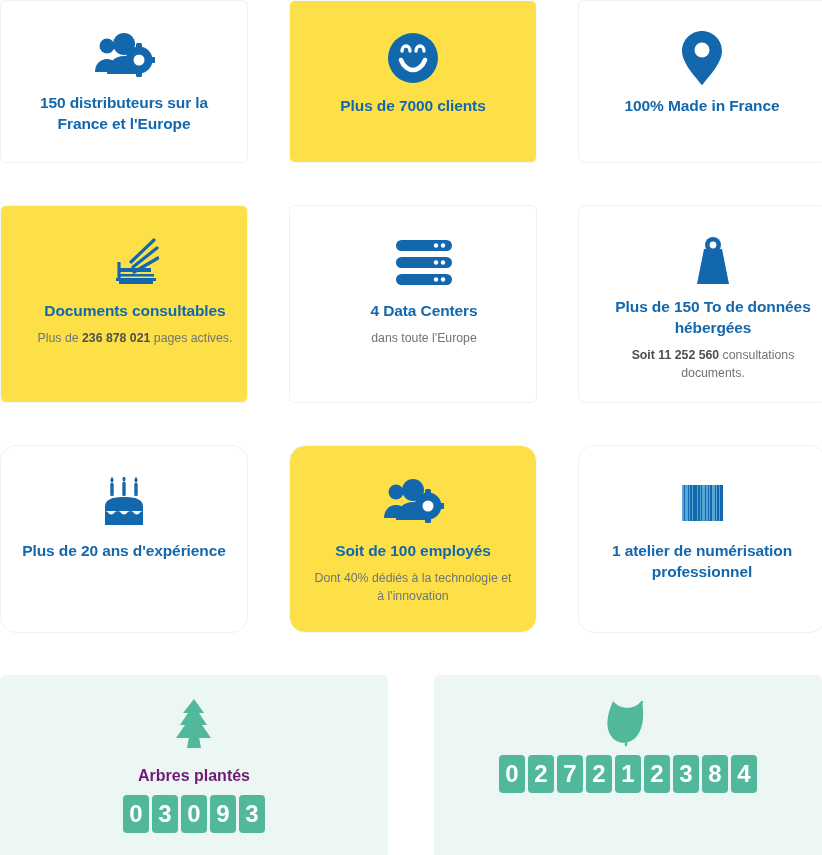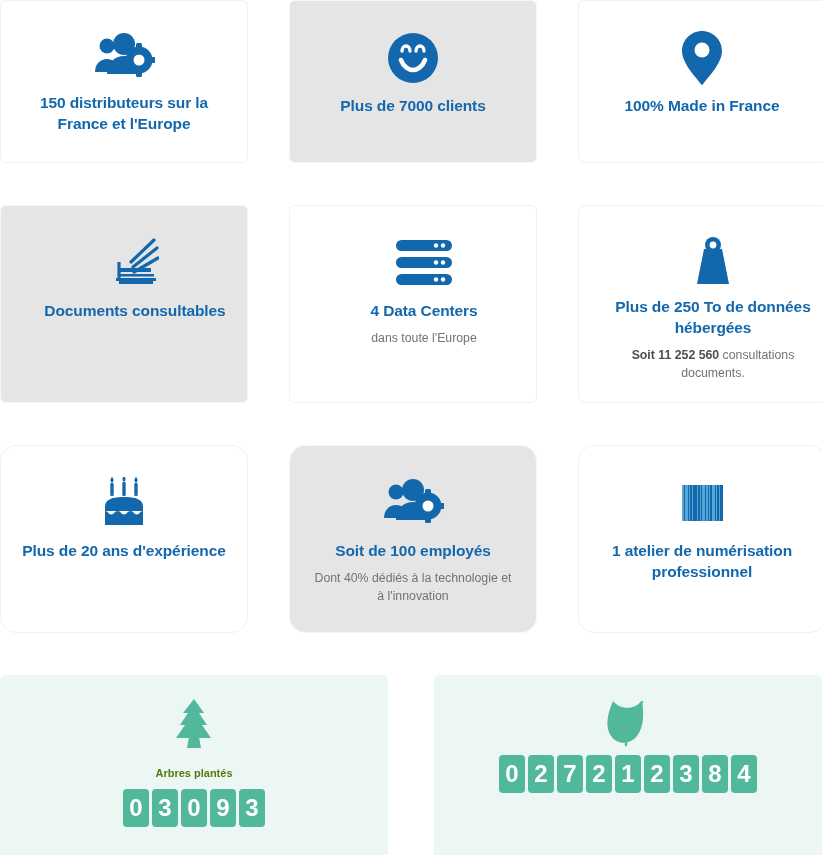--- a/index.html
+++ b/index.html
@@ -26,21 +26,21 @@
     border-radius: 6px;
     background: #ffffff;
     border: 1px solid #eef1f5;
     padding: 26px 14px 20px 14px;
     display: flex;
     flex-direction: column;
     align-items: center;
     text-align: center;
   }
   .stat-card.tinted {
-    background: #e5e5e5;
+    background: #fde047;
     border-color: #f3f7fb;
   }
 
   .row1 .stat-card { height: 163px; }
   .row2 .stat-card { height: 198px; padding-left: 36px; }
   .row3 .stat-card { height: 188px; border-radius: 16px; }
 
   .stat-icon {
     height: 62px;
     display: flex;
@@ -79,23 +79,23 @@
     background: #ecf6f2;
     border-radius: 6px;
     height: 196px;
     display: flex;
     flex-direction: column;
     align-items: center;
     padding-top: 22px;
   }
   .eco-icon { height: 58px; display: flex; align-items: center; justify-content: center; }
   .eco-title {
-    color: #4d7c0f;
+    color: #701a75;
     font-weight: bold;
-    font-size: 11px;
+    font-size: 16px;
     margin-top: 12px;
     margin-bottom: 10px;
     text-align: center;
   }
   .counter { display: flex; gap: 3px; }
   .counter .digit {
     width: 26px;
     height: 38px;
     background: #52b89c;
     border-radius: 4px;
@@ -169,20 +169,21 @@
           <line x1="23" y1="34" x2="47" y2="20"></line>
         </g>
         <rect x="9" y="30" width="31" height="4" fill="#1368ad"></rect>
         <path d="M7 36h36v2.5H7z" fill="#1368ad"></path>
         <path d="M5 40h40v3H5z" fill="#1368ad"></path>
         <path d="M8 24v18" stroke="#1368ad" stroke-width="3.2" fill="none"></path>
         <path d="M8 44.5h34" stroke="#1368ad" stroke-width="3.2" fill="none"></path>
       </svg>
         </div>
         <div class="stat-title">Documents consultables</div>
+        <div class="stat-sub"><span>Plus de </span><b>236 878 021</b><span> pages actives.</span></div>
       </div>
       <div class="stat-card">
         <div class="stat-icon">
           <svg width="56" height="46" viewBox="0 0 56 46">
         <rect x="0" y="0" width="56" height="11" rx="5.5" fill="#1368ad"></rect>
         <rect x="0" y="17" width="56" height="11" rx="5.5" fill="#1368ad"></rect>
         <rect x="0" y="34" width="56" height="11" rx="5.5" fill="#1368ad"></rect>
         <g fill="#fff">
           <circle cx="40" cy="5.5" r="2.2"></circle>
               <circle cx="47" cy="5.5" r="2.2"></circle>
@@ -197,21 +198,21 @@
         <div class="stat-sub"><span>dans toute l'Europe</span><b></b><span></span></div>
       </div>
       <div class="stat-card">
         <div class="stat-icon">
           <svg width="50" height="50" viewBox="0 0 50 50">
         <path d="M16 13h18l7 35H9z" fill="#1368ad"></path>
         <circle cx="25" cy="9" r="8" fill="#1368ad"></circle>
         <circle cx="25" cy="9" r="3.4" fill="#fff"></circle>
       </svg>
         </div>
-        <div class="stat-title">Plus de 250 To de données hébergées</div>
+        <div class="stat-title">Plus de 150 To de données hébergées</div>
         <div class="stat-sub"><span></span><b>Soit 11 252 560</b><span> consultations documents.</span></div>
       </div>
     </div>
   <div class="stat-grid row3" id="row3" style="margin-top:42px">
       <div class="stat-card">
         <div class="stat-icon">
           <svg width="46" height="52" viewBox="0 0 46 52">
         <g fill="#1368ad">
           <path d="M9.5 3c0-2 1.5-3 1.5-3s1.5 1 1.5 3-0.7 2.6-1.5 2.6S9.5 5 9.5 3z"></path>
           <path d="M21.5 2c0-2 1.5-3 1.5-3s1.5 1 1.5 3-0.7 2.6-1.5 2.6S21.5 4 21.5 2z"></path>

